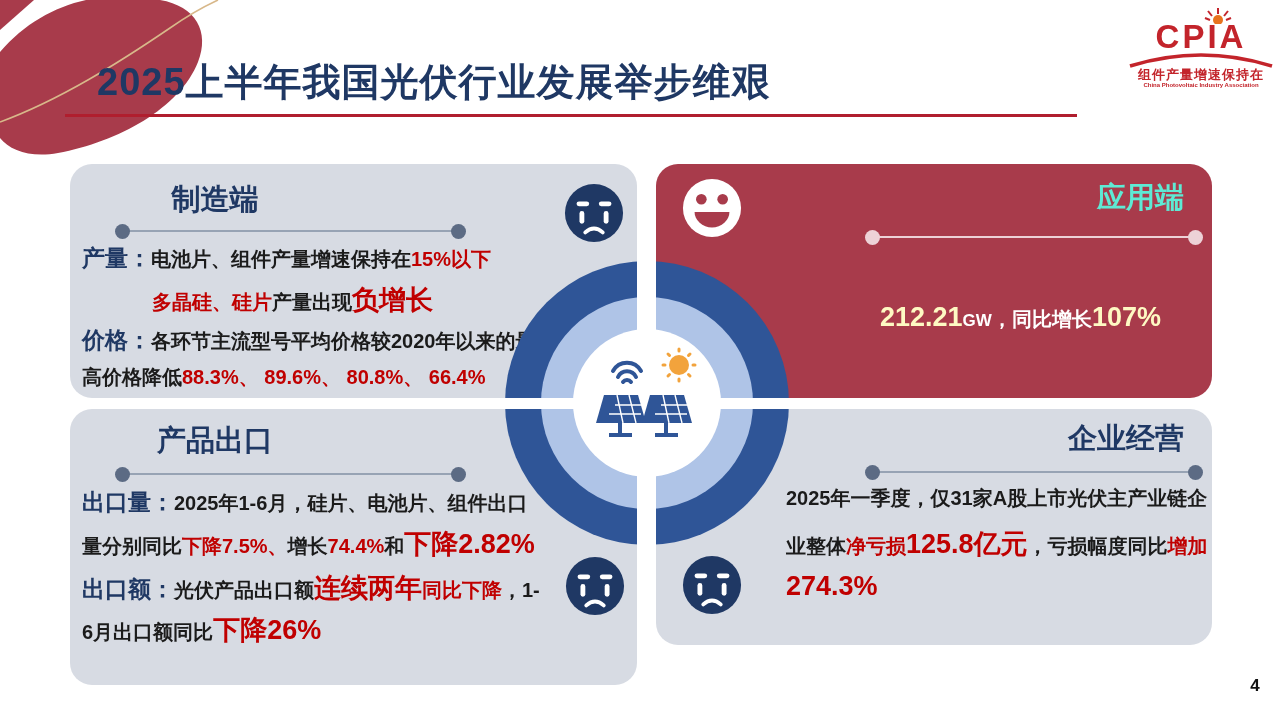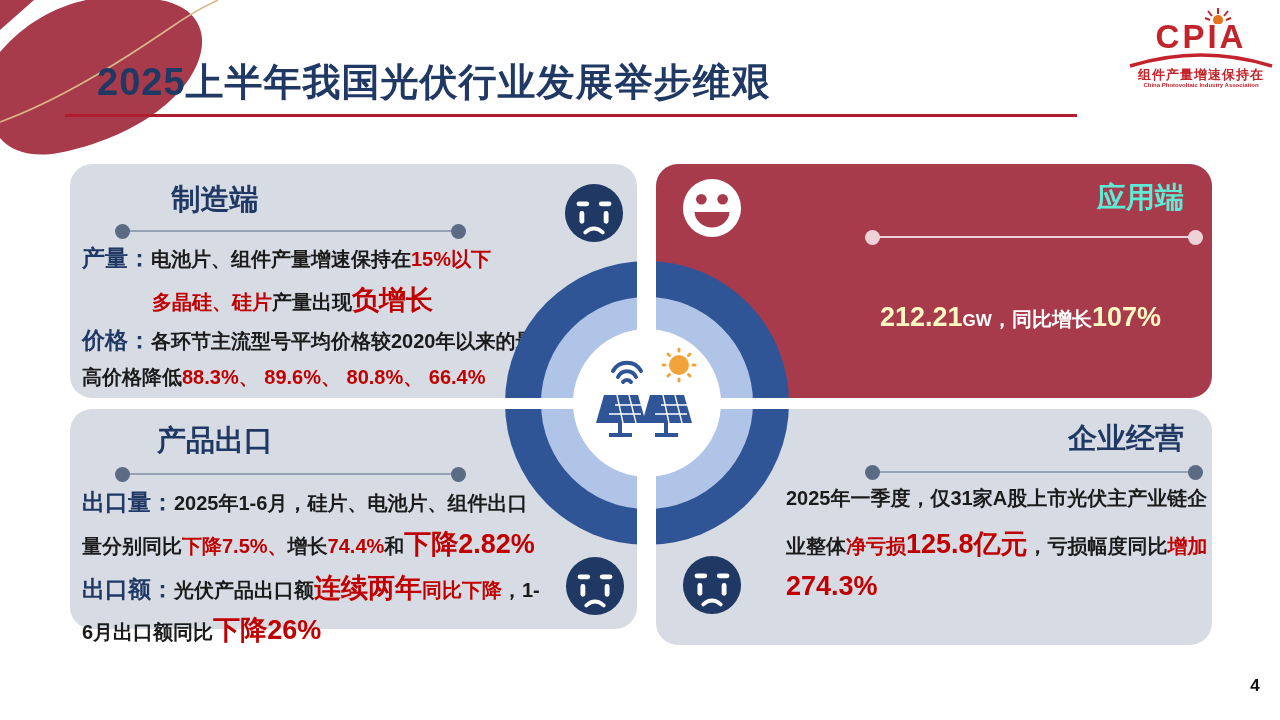--- a/index.html
+++ b/index.html
@@ -19,21 +19,21 @@
   .logo-arc{position:absolute;left:2px;top:46px;}
   .logo-cn{position:absolute;top:60px;left:0;width:100%;font-size:13px;letter-spacing:1px;}
   .logo-en{position:absolute;top:76px;left:0;width:100%;font-size:6px;letter-spacing:0px;}
 
   
   .quad{position:absolute;border-radius:22px;}
   .quad.gray{background:#D7DBE3;}
   .quad.red{background:#A83B4B;}
   .q-tl{left:70px;top:164px;width:567px;height:234px;}
   .q-tr{left:656px;top:164px;width:556px;height:234px;}
-  .q-bl{left:70px;top:409px;width:567px;height:220px;}
+  .q-bl{left:70px;top:409px;width:567px;height:276px;}
   .q-br{left:656px;top:409px;width:556px;height:236px;}
 
   .q-head{position:absolute;font-size:29px;color:#1F3864;white-space:nowrap;}
   .q-head.on-red{color:#5eead4;}
 
   .connector{position:absolute;height:2px;}
   .connector.slate{background:#97A3B4;}
   .connector.pink{background:#EDD2D7;}
   .connector .dot{position:absolute;width:15px;height:15px;border-radius:50%;top:-6px;}
   .connector.slate .dot{background:#5C6B84;}

